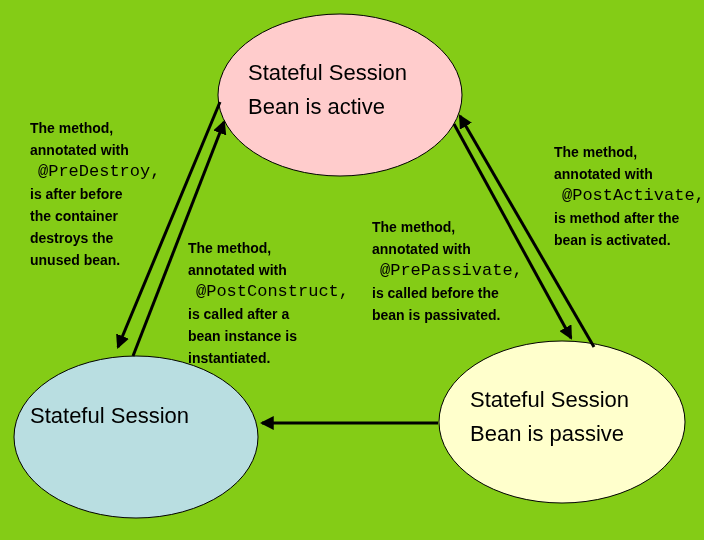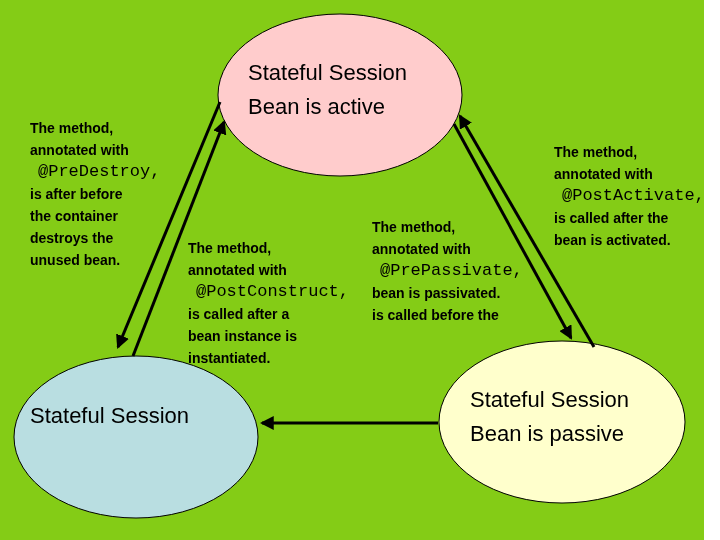--- a/index.html
+++ b/index.html
@@ -93,25 +93,25 @@
     <div class="nline mono">@PostConstruct,</div>
     <div class="nline">is called after a</div>
     <div class="nline">bean instance is</div>
     <div class="nline">instantiated.</div>
   </div>
 
   <div class="note" style="left:372px; top:216px;">
     <div class="nline">The method,</div>
     <div class="nline">annotated with</div>
     <div class="nline mono">@PrePassivate,</div>
+    <div class="nline">is called before the</div>
     <div class="nline">bean is passivated.</div>
-    <div class="nline">is called before the</div>
   </div>
 
   <div class="note" style="left:554px; top:141px;">
     <div class="nline">The method,</div>
     <div class="nline">annotated with</div>
     <div class="nline mono">@PostActivate,</div>
-    <div class="nline">is called after the</div>
+    <div class="nline">is method after the</div>
     <div class="nline">bean is activated.</div>
   </div>
 
 </div>
 
 </body></html>

